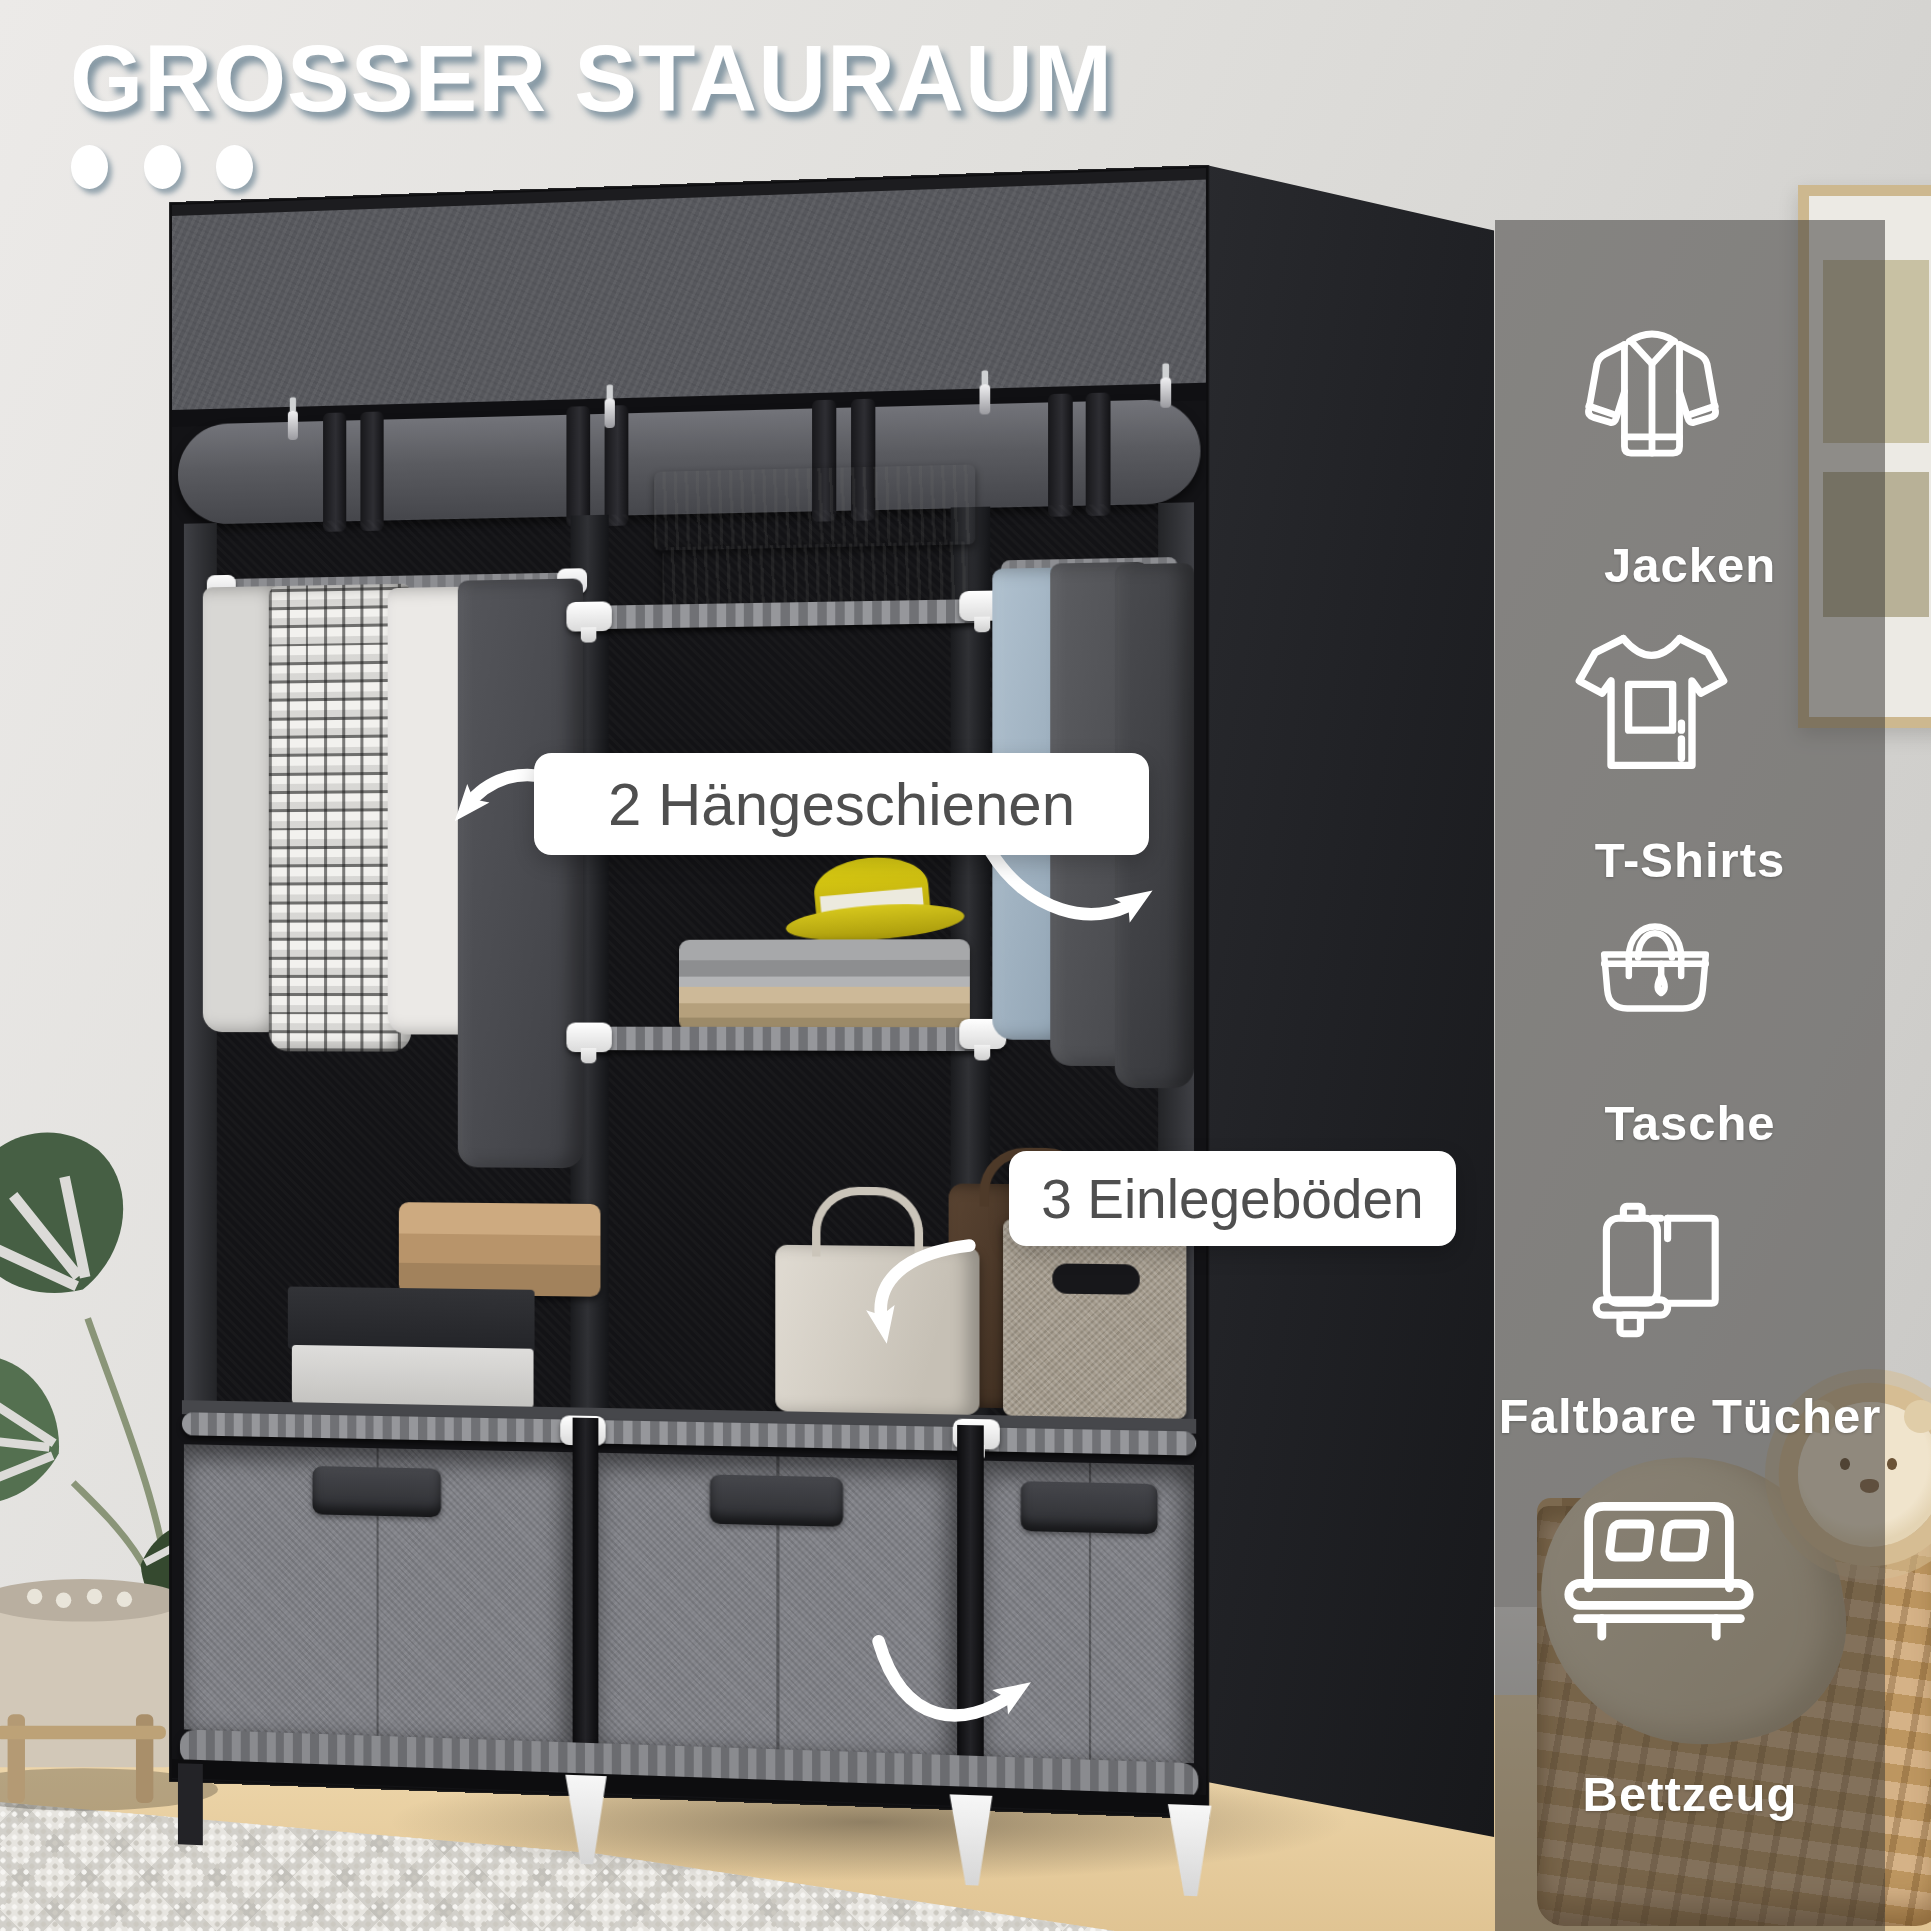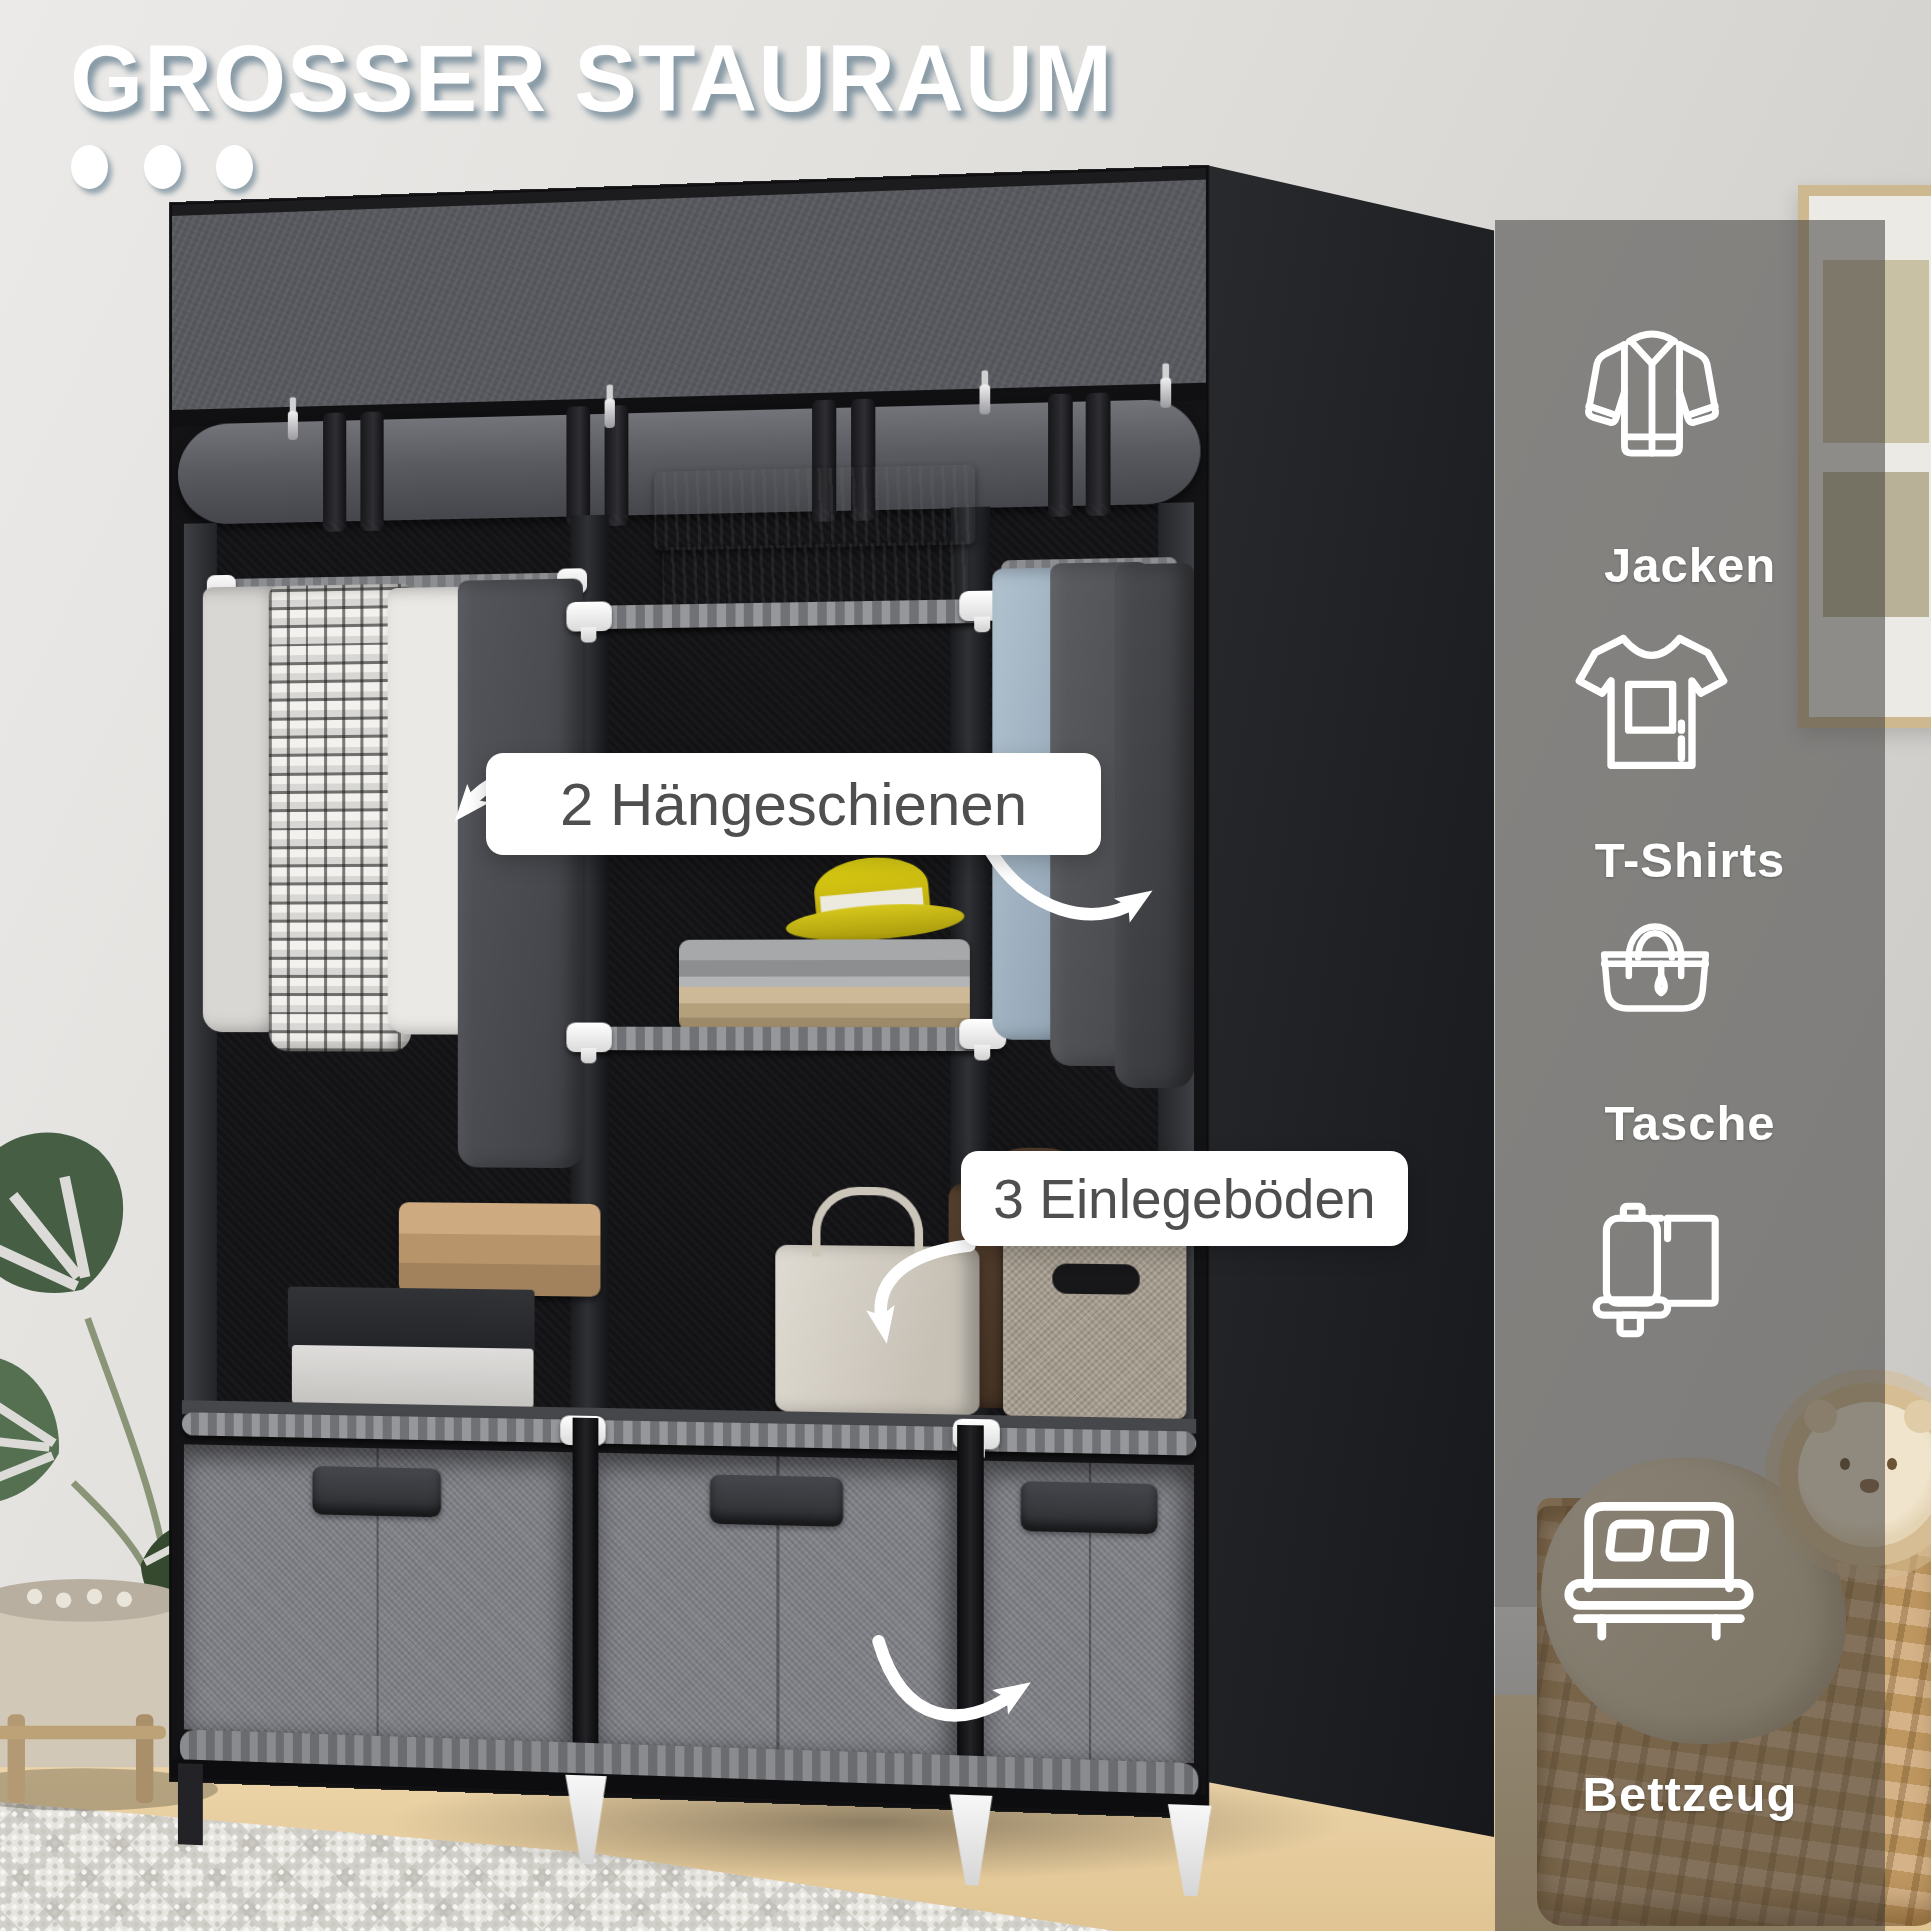--- a/index.html
+++ b/index.html
@@ -108,21 +108,21 @@
         background:linear-gradient(#f7f7f7,#d6d6d6);
         clip-path:polygon(10% 0,90% 0,64% 100%,40% 100%);}
   
   #overlay{left:1495px;top:220px;width:390px;height:1711px;background:rgba(56,54,52,.52);}
   .feat-label{position:absolute;left:50%;transform:translateX(-50%);color:#fff;font-size:49px;
         letter-spacing:1px;white-space:nowrap;text-shadow:0 1px 2.9px rgba(0,0,0,.25);font-weight:bold;}
   .icon-box{position:absolute;}
   .icon-box svg{display:block;}
   
   .callout{position:absolute;background:#ffffff;border-radius:17.4px;display:flex;align-items:center;
-        justify-content:center;color:#4f4f4f;box-shadow:0 7.7px 21px rgba(0,0,0,.20);white-space:nowrap;}
+        justify-content:center;color:#4f4f4f;box-shadow:0 7.7px 21px rgba(0,0,0,.20);white-space:nowrap;margin-left:48px;}
   
   #title{left:70px;top:25px;font-size:94px;font-weight:900;letter-spacing:1px;color:#fff;
         text-shadow:5.8px 6.8px 6.8px rgba(128,148,160,.95);}
   .dot{position:absolute;width:37px;height:44px;border-radius:50%;background:#fff;
         box-shadow:3.9px 4.8px 4.8px rgba(128,148,160,.8);}
   #arrows{left:0;top:0;width:1931px;height:1931px;pointer-events:none;}
 </style>
 </head>
 <body>
 
@@ -351,20 +351,21 @@
       <svg width="182" height="170" viewBox="0 0 100 100" fill="none" stroke="#fff" stroke-width="4.2" stroke-linecap="round" stroke-linejoin="round">
         <rect x="22" y="16" width="30" height="50" rx="7"></rect>
         <rect x="32" y="9" width="11" height="7" rx="2"></rect>
         <path d="M58,16 L84,16 Q86,16 86,18 L86,64 Q86,66 84,66 L58,66"></path>
         <path d="M49,16 L54,16"></path>
         <path d="M58,16 L58,28"></path>
         <rect x="16" y="64" width="42" height="9" rx="4.5"></rect>
         <rect x="30" y="73" width="12" height="11" rx="2"></rect>
       </svg>
     </div>
+    <div class="feat-label" style="top:1168px;">Faltbare Tücher</div>
 
     <div class="icon-box" style="left:48px;top:1271px;">
       <svg width="232" height="154" viewBox="0 0 100 70" fill="none" stroke="#fff" stroke-width="4" stroke-linecap="round" stroke-linejoin="round">
         <path d="M18,44 L18,14 Q18,7 25,7 L75,7 Q82,7 82,14 L82,44"></path>
         <g transform="skewX(-7)">
           <rect x="31" y="15" width="17" height="15" rx="3"></rect>
           <rect x="56" y="15" width="17" height="15" rx="3"></rect>
         </g>
         <rect x="9" y="42" width="82" height="10" rx="5"></rect>
         <path d="M13,58 L87,58"></path>

